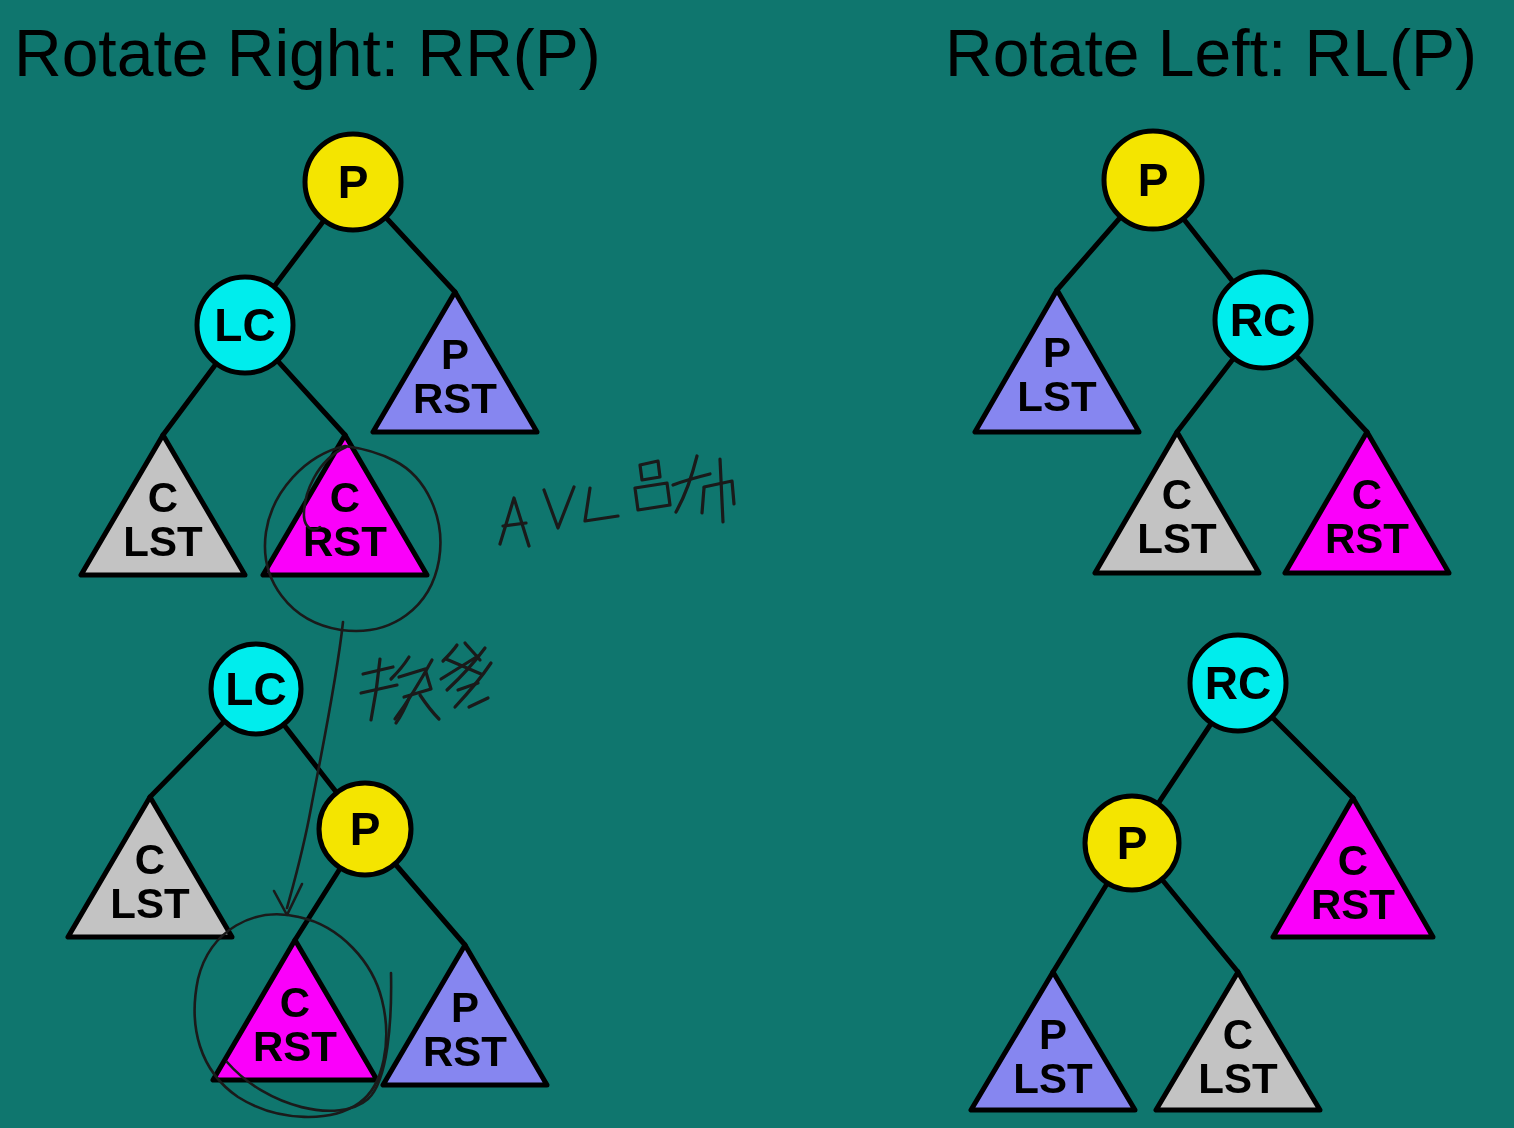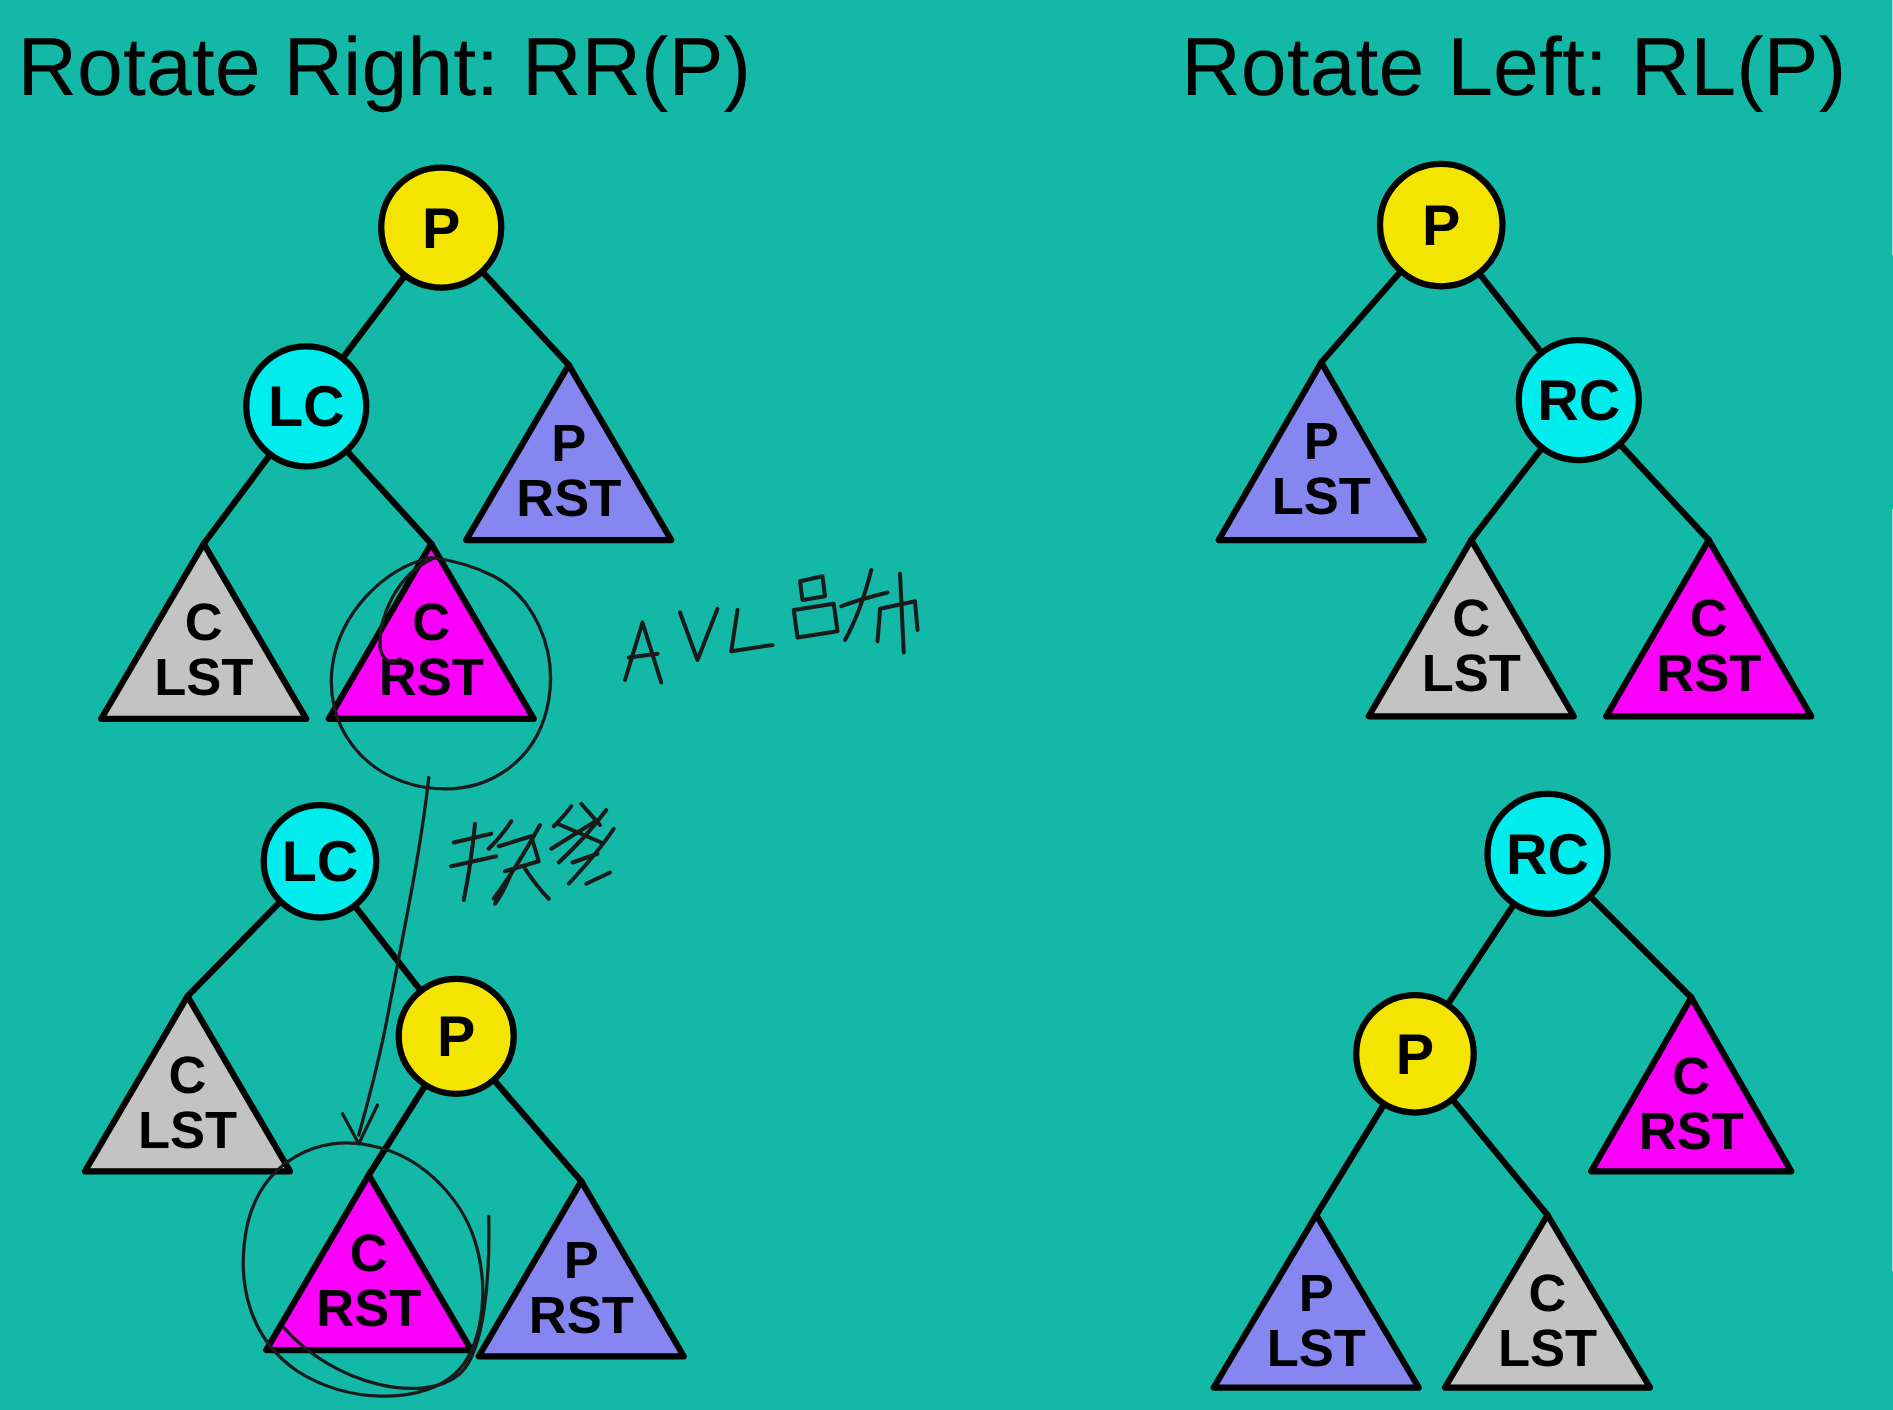--- a/index.html
+++ b/index.html
@@ -1,16 +1,16 @@
 <!DOCTYPE html>
 <html><head>
 <meta charset="utf-8">
 <style>
   html, body { margin: 0; padding: 0; background: #ffffff; }
-  .stage { width: 1514px; height: 1128px; position: relative; background: #14b8a6; overflow: hidden; }
+  .stage { width: 1514px; height: 1128px; position: relative; background: #0f766e; overflow: hidden; }
   svg { display: block; }
   .title-text {
     font-family: "Liberation Sans", "DejaVu Sans", sans-serif;
     font-size: 66px;
     font-weight: 400;
     fill: #000000;
   }
   .node-label {
     font-family: "Liberation Sans", "DejaVu Sans", sans-serif;
     font-size: 46px;

